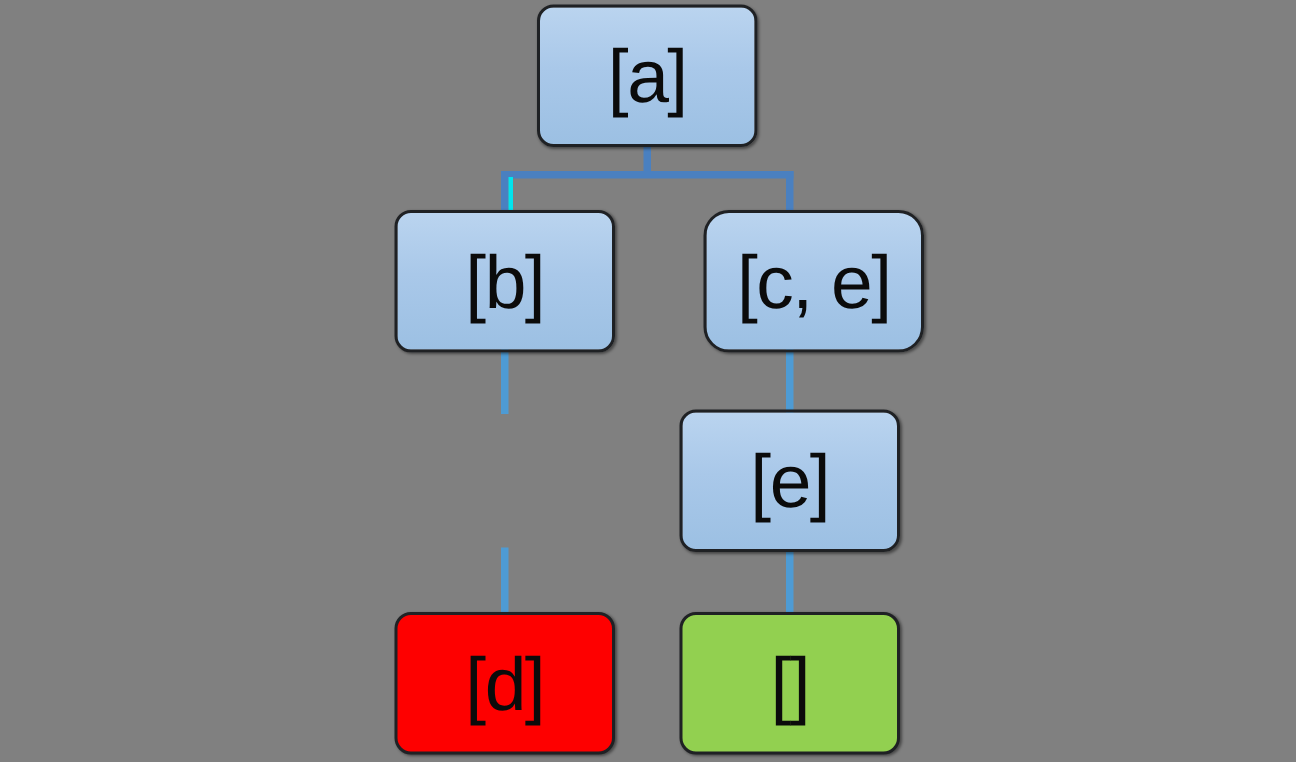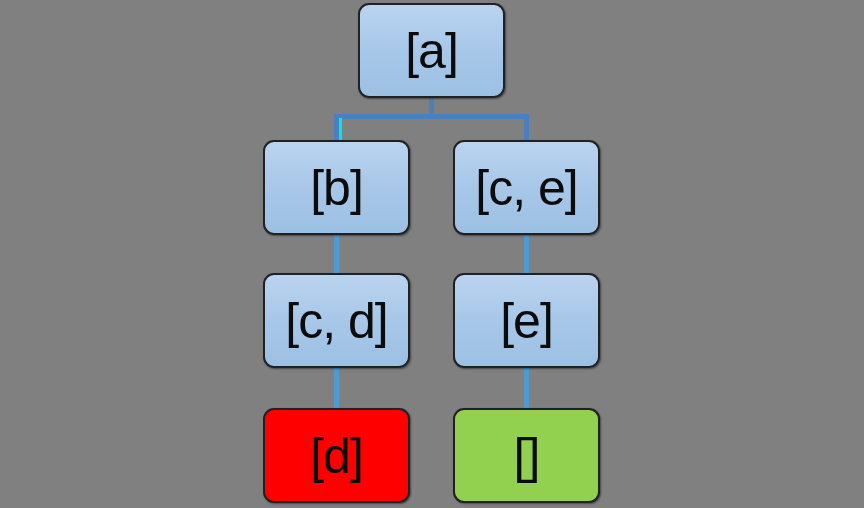--- a/index.html
+++ b/index.html
@@ -43,21 +43,21 @@
     position: absolute;
     z-index: 1;
   }
   .conn-elbow { background: #4a80c0; }
   .conn-straight { background: #4e9bd4; }
   .conn-highlight { background: #00e5ee; z-index: 1; }
 
   
   #node-a     { left: 358px; top: 3px;   }
   #node-b     { left: 263px; top: 140px; }
-  #node-ce    { left: 453px; top: 140px; }
+  #node-ce    { left: 469px; top: 140px; border-radius: 17px; }
   #node-cd    { left: 263px; top: 273px; }
   #node-e     { left: 453px; top: 273px; }
   #node-d     { left: 263px; top: 408px; }
   #node-empty { left: 453px; top: 408px; }
 
   
   #conn-a-stub     { left: 429px; top: 96px;  width: 5px;   height: 22px; }
   #conn-h          { left: 334px; top: 114px; width: 195px; height: 5px;  }
   #conn-drop-left  { left: 334px; top: 114px; width: 5px;   height: 29px; }
   #conn-drop-right { left: 524px; top: 114px; width: 5px;   height: 29px; }
@@ -87,23 +87,20 @@
   </div>
 
   <div class="node node-blue" id="node-b">
     <span>[b]</span>
   </div>
 
   <div class="node node-blue" id="node-ce">
     <span>[c, e]</span>
   </div>
 
-  <div class="node node-blue" id="node-cd">
-    <span>[c, d]</span>
-  </div>
 
   <div class="node node-blue" id="node-e">
     <span>[e]</span>
   </div>
 
   <div class="node node-red" id="node-d">
     <span>[d]</span>
   </div>
 
   <div class="node node-green" id="node-empty">

